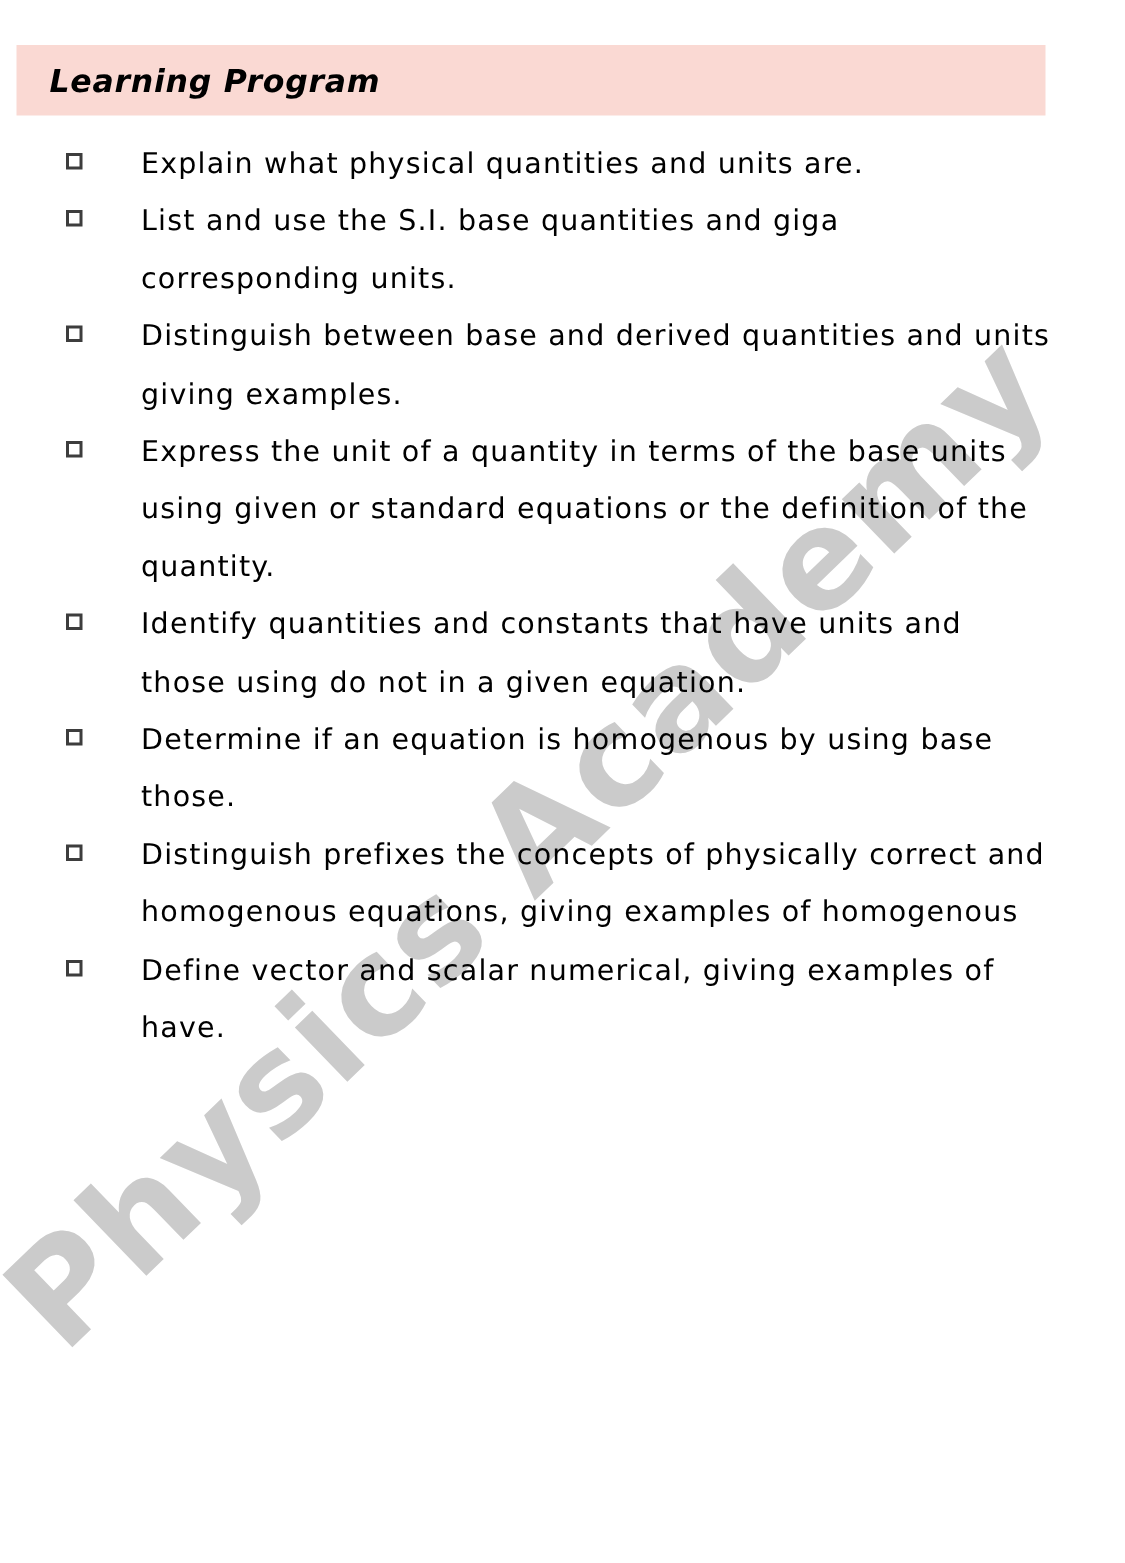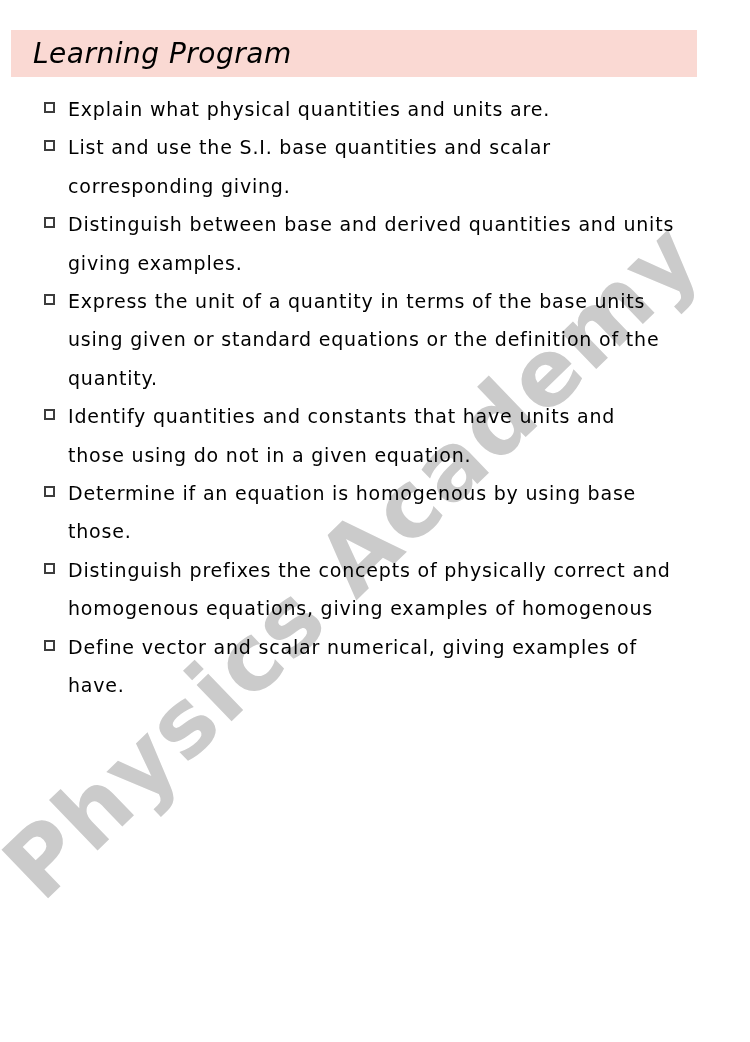--- a/index.html
+++ b/index.html
@@ -43,36 +43,37 @@
     position: absolute;
     left: 11px;
     top: 30px;
     width: 686px;
     height: 47px;
     background: var(--header-bg);
     display: flex;
     align-items: center;
   }
   .page-title {
-    font-size: 28px;
-    font-weight: normal;
+    font-size: 21px;
+    font-weight: bold;
     font-style: italic;
     color: var(--text-color);
     padding-left: 22px;
     letter-spacing: 0.5px;
   }
   .checklist {
     position: absolute;
     left: 44px;
     top: 90px;
     width: 660px;
   }
   .item {
     display: flex;
     align-items: flex-start;
+    gap: 26px;
   }
   .checkbox {
     flex: 0 0 auto;
     width: 11px;
     height: 11px;
     border: 2px solid var(--checkbox-border);
     background: #ffffff;
     margin-top: 12px;
     margin-right: 13px;
   }
@@ -100,22 +101,22 @@
     <div class="checklist" id="checklist">
         <div class="item">
           <span class="checkbox"></span>
           <div class="item-text">
             <div class="line">Explain what physical quantities and units are.</div>
           </div>
         </div>
         <div class="item">
           <span class="checkbox"></span>
           <div class="item-text">
-            <div class="line">List and use the S.I. base quantities and scalar</div>
-            <div class="line">corresponding giving.</div>
+            <div class="line">List and use the S.I. base quantities and giga</div>
+            <div class="line">corresponding units.</div>
           </div>
         </div>
         <div class="item">
           <span class="checkbox"></span>
           <div class="item-text">
             <div class="line">Distinguish between base and derived quantities and units</div>
             <div class="line">giving examples.</div>
           </div>
         </div>
         <div class="item">

